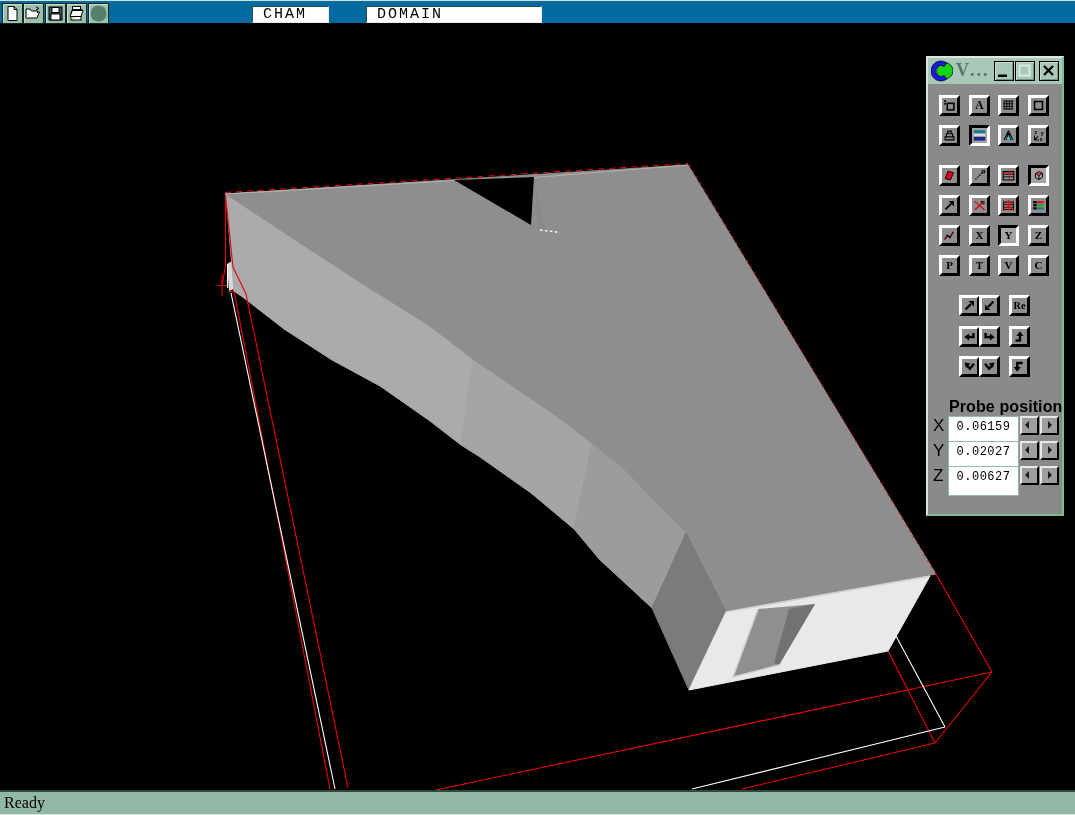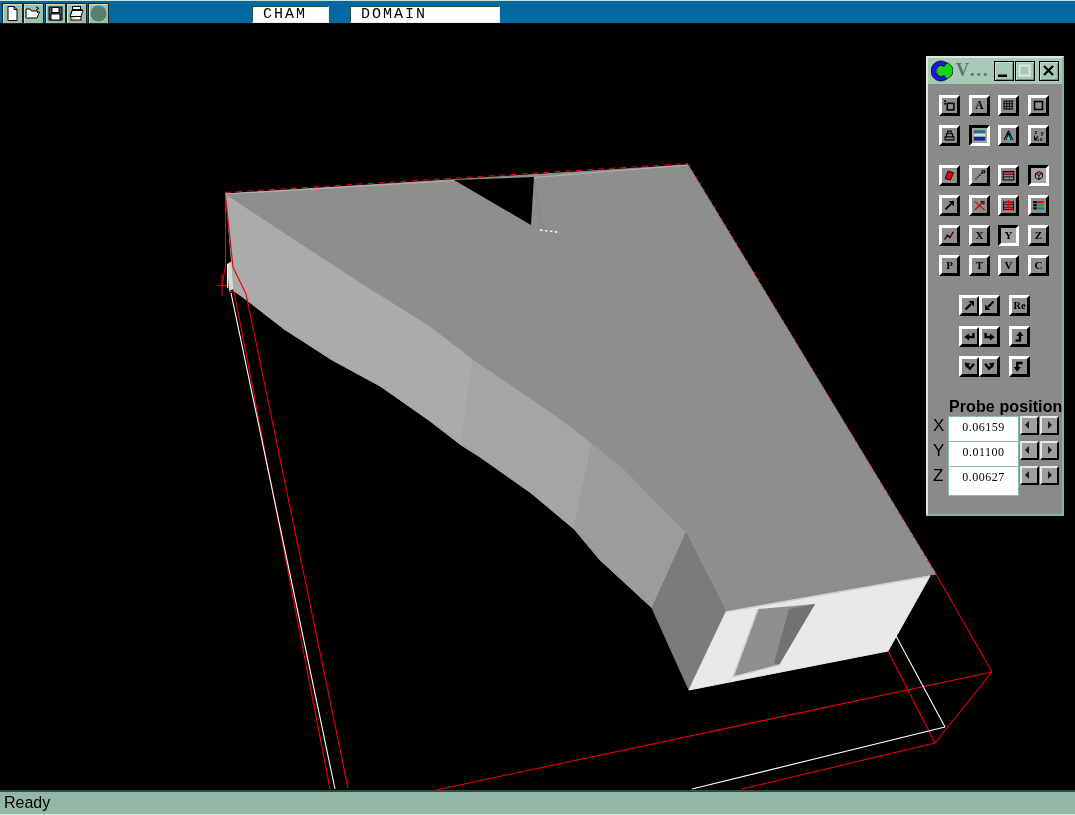--- a/index.html
+++ b/index.html
@@ -1,30 +1,30 @@
 <!DOCTYPE html>
 <html><head><meta charset="utf-8"><style>
 html,body{margin:0;padding:0}
 body{width:1075px;height:815px;overflow:hidden;background:#000;position:relative;font-family:"Liberation Sans",sans-serif}
 #toolbar{position:absolute;left:0;top:0;width:1075px;height:23px;background:#0369a1;border-top:1px solid #cfe2d6;box-sizing:border-box}
 .tbtn{position:absolute;top:2px;width:21px;height:21px;background:#9dbfae;border:1px solid #16291f;box-sizing:border-box;box-shadow:inset 1px 1px 0 #c9ddd0}
 .tfield{position:absolute;top:5px;height:17px;background:#fff;box-sizing:border-box;border-top:1px solid #2f4f40;border-left:1px solid #2f4f40;border-bottom:1px solid #e6efe9;border-right:1px solid #e6efe9;font-family:"Liberation Mono",monospace;font-size:15px;font-weight:normal;letter-spacing:2px;color:#000;padding:0 0 0 10px;line-height:16px}
-#status{position:absolute;left:0;top:790px;width:1075px;height:25px;background:#92b7a4;border-top:2px solid #2c4c3c;border-bottom:1px solid #d8e8de;box-sizing:border-box;font-family:Liberation Sans, sans-serif;font-size:16px;color:#000;padding:2px 0 0 4px}
+#status{position:absolute;left:0;top:790px;width:1075px;height:25px;background:#92b7a4;border-top:2px solid #2c4c3c;border-bottom:1px solid #d8e8de;box-sizing:border-box;font-family:Liberation Serif, serif;font-size:16px;color:#000;padding:2px 0 0 4px}
 #pal{position:absolute;left:926px;top:56px;width:138px;height:460px;background:#8a8a8a;box-sizing:border-box;border:2px solid;border-color:#d9e9df #7fbb99 #7fbb99 #d9e9df}
 #palt{position:absolute;left:0;top:0;width:134px;height:26px;background:#a9c8b7;overflow:visible}
 #palv{position:absolute;left:28px;top:2px;font-family:"Liberation Serif",serif;font-weight:bold;font-size:18px;color:#55796a;letter-spacing:1px}
 .wb{position:absolute;top:3px;width:20px;height:20px;background:#a9c8b7;border:1px solid #000;box-sizing:border-box;box-shadow:inset 1px 1px 0 #c5dbcc,inset -1px -1px 0 #6f937d}
 .gb,.gp{position:absolute;width:21px;height:21px;box-sizing:border-box;border:3px solid}
 .gb svg,.gp svg{width:15px;height:15px}
 .gb{background:#8e8e8e;border-color:#fff #000 #000 #fff}
 .gp{background:#a4a4a4;border-color:#000 #fff #fff #000}
 .gb svg,.gp svg{display:block}
 .plabel{position:absolute;left:21px;top:340px;font-size:16px;font-weight:bold;color:#000;letter-spacing:0.1px;white-space:nowrap}
 .axl{position:absolute;left:5px;width:16px;font-size:17px;color:#000}
-.pf{position:absolute;left:20px;width:71px;height:30px;background:#fff;border:1px solid #8fbda4;box-sizing:border-box;font-family:Liberation Serif, serif;font-size:12px;letter-spacing:0.5px;color:#000;text-align:center;padding-top:3px}
+.pf{position:absolute;left:20px;width:71px;height:30px;background:#fff;border:1px solid #8fbda4;box-sizing:border-box;font-family:Liberation Mono, monospace;font-size:12px;letter-spacing:0.5px;color:#000;text-align:center;padding-top:3px}
 .sp{position:absolute;width:19px;height:19px;background:#9e9e9e;box-sizing:border-box;border:2px solid;border-color:#e8e8e8 #000 #000 #e8e8e8}
 .sp i{position:absolute;top:3px;width:0;height:0;border:4.5px solid transparent}
 .spl i{left:3px;border-right-color:#1a1a1a;border-left-width:0}
 .spr i{left:6px;border-left-color:#1a1a1a;border-right-width:0}
 </style></head><body>
 <div id="toolbar">
 <div class="tbtn" style="left:2px"><svg width="19" height="19">
         <path d="M5,2.5 h6 l3,3 v11 h-9 z" fill="#fff" stroke="#000"></path>
         <path d="M11,2.5 v3 h3" fill="none" stroke="#000"></path>
       </svg></div>
@@ -42,21 +42,21 @@
         <rect x="5.5" y="2.5" width="8" height="4" fill="#fff" stroke="#000"></rect>
         <path d="M3,12.5 l2,-6 h11 l-2,6 z" fill="#fff" stroke="#000"></path>
         <path d="M4,10 l1.5,-4.5 h10" fill="none" stroke="#000"></path>
         <rect x="4" y="12.5" width="10" height="3.5" fill="#fff" stroke="#000"></rect>
         <rect x="4.5" y="13.2" width="3" height="1.2" fill="#d8c020"></rect>
       </svg></div>
 <div class="tbtn" style="left:88px"><svg width="19" height="19">
         <circle cx="9.5" cy="9.5" r="8" fill="#55806d"></circle>
       </svg></div>
 <div class="tfield" style="left:252px;width:77px">CHAM</div>
-<div class="tfield" style="left:350px;width:150px">DOMAIN</div>
+<div class="tfield" style="left:366px;width:176px">DOMAIN</div>
 </div>
 <svg id="scene" style="position:absolute;left:0;top:27px" width="1075" height="763" viewBox="0 27 1075 763">
 <rect x="0" y="27" width="1075" height="763" fill="#000"></rect>
 <g stroke="#e8000a" stroke-width="1.1" fill="none">
 <path d="M225.5,196 L225.5,265 L222.5,284"></path>
 <path d="M222,274 L222,296"></path>
 <path d="M217.5,285.5 L233,285.5"></path>
 <path d="M229,291.5 L244,291.5"></path>
 <path d="M233,286 L330,789"></path>
 </g>
@@ -319,21 +319,21 @@
 <div class="plabel">Probe position</div>
 <div class="axl" style="top:358px">X</div>
 <div class="pf" style="top:358px">0.06159</div>
 <div class="sp spl" style="left:92px;top:358px">
       <i></i>
     </div>
 <div class="sp spr" style="left:112px;top:358px">
       <i></i>
     </div>
 <div class="axl" style="top:383px">Y</div>
-<div class="pf" style="top:383px">0.01100</div>
+<div class="pf" style="top:383px">0.02027</div>
 <div class="sp spl" style="left:92px;top:383px">
       <i></i>
     </div>
 <div class="sp spr" style="left:112px;top:383px">
       <i></i>
     </div>
 <div class="axl" style="top:408px">Z</div>
 <div class="pf" style="top:408px">0.00627</div>
 <div class="sp spl" style="left:92px;top:408px">
       <i></i>

